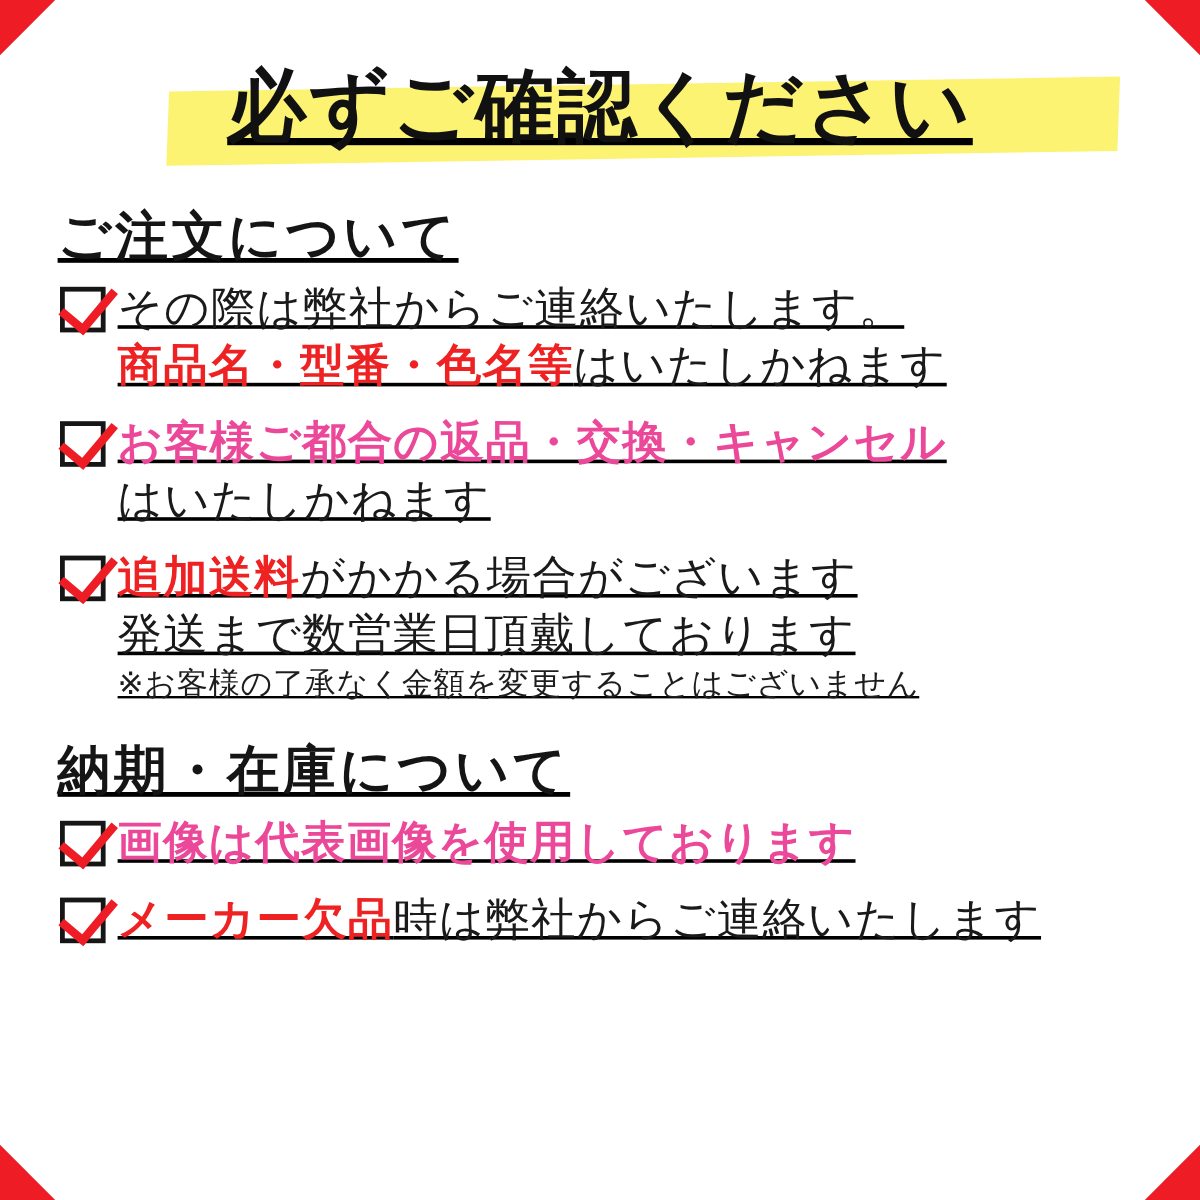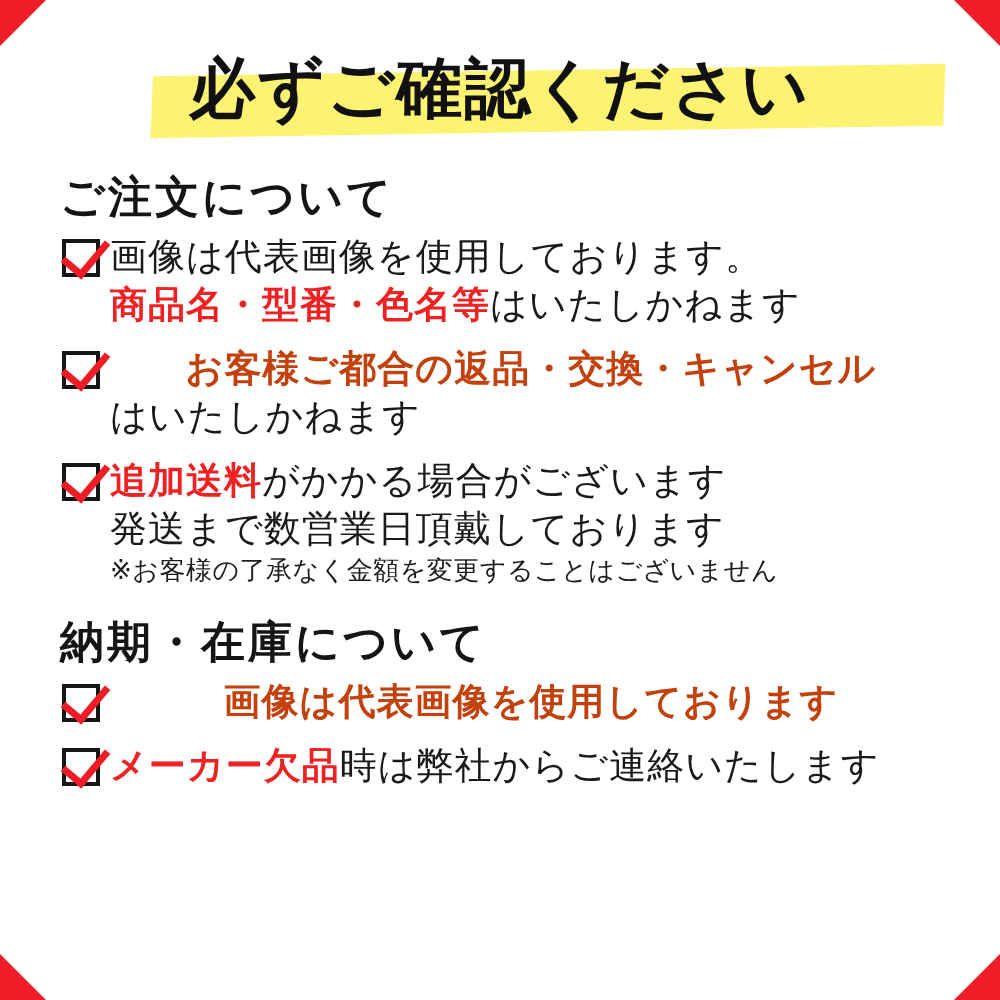--- a/index.html
+++ b/index.html
@@ -39,22 +39,23 @@
   }
   .corner-br {
     bottom: 0; right: 0;
     border-bottom: 46px solid #ee1c25;
     border-left: 46px solid transparent;
   }
 
   .page {
     position: absolute;
     inset: 0;
-    padding: 0 48px;
+    padding: 0 36px;
     box-sizing: border-box;
+    text-decoration: underline;
   }
 
   
   .headline-wrap {
     position: relative;
     height: 120px;
     margin-top: 34px;
   }
   .marker {
     position: absolute;
@@ -119,23 +120,22 @@
     flex: 1 1 auto;
   }
   .line {
     font-size: 37px;
     line-height: 1.30;
     color: #1a1a1a;
     letter-spacing: 1px;
     white-space: nowrap;
   }
   .line.red {
-    color: #c2410c;
-    font-weight: bold;
-    text-align: center;
+    color: #ec4899;
+    font-weight: bold;
   }
   .line .red {
     color: #ee2222;
     font-weight: bold;
   }
   .line.small {
     font-size: 26px;
     color: #1d1d1d;
     letter-spacing: 0.5px;
   }
@@ -153,21 +153,21 @@
   <div class="headline-wrap">
     <div class="marker"></div>
     <div class="headline">必ずご確認ください</div>
   </div>
 
   <div class="section-title">ご注文について</div>
 
   <div class="item">
     <div class="check"></div>
     <div class="item-lines">
-      <div class="line">画像は代表画像を使用しております。</div>
+      <div class="line">その際は弊社からご連絡いたします。</div>
       <div class="line"><span class="red">商品名・型番・色名等</span><span>はいたしかねます</span></div>
     </div>
   </div>
 
   <div class="item">
     <div class="check"></div>
     <div class="item-lines">
       <div class="line red">お客様ご都合の返品・交換・キャンセル</div>
       <div class="line">はいたしかねます</div>
     </div>

